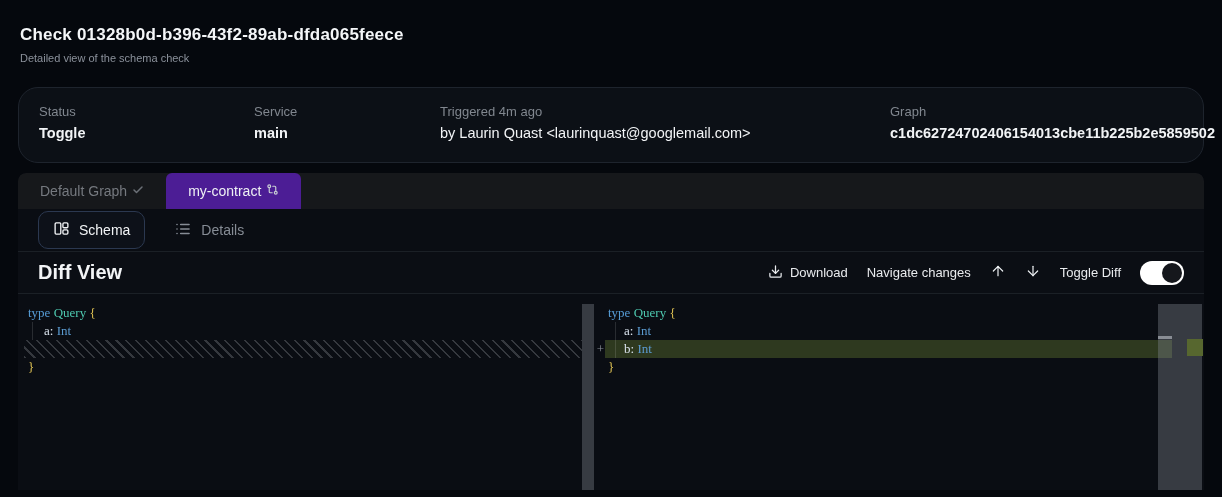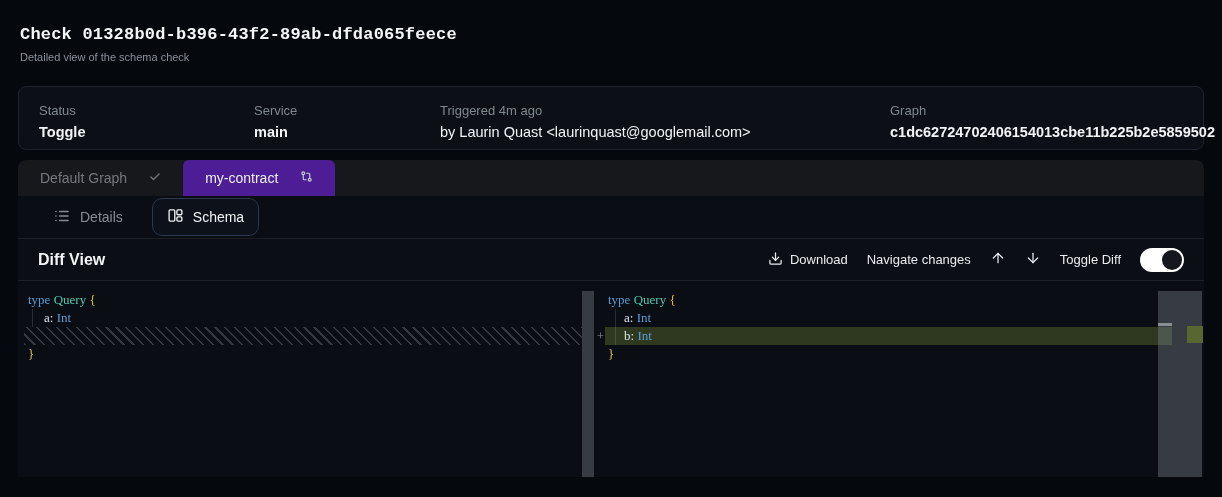--- a/index.html
+++ b/index.html
@@ -5,31 +5,31 @@
   * { margin:0; padding:0; box-sizing:border-box; }
   html,body { width:1222px; height:497px; overflow:hidden; }
   body {
     background:#05080d;
     font-family:"Liberation Sans", sans-serif;
     color:#eef1f4;
     -webkit-font-smoothing:antialiased;
   }
   
   .page-header { padding:25px 20px 0 20px; }
-  .page-title { font-size:17px; font-weight:700; letter-spacing:.2px; color:#f4f6f8;font-family:Liberation Mono, monospace; }
+  .page-title { font-size:17px; font-weight:700; letter-spacing:.2px; color:#f4f6f8; }
   .page-subtitle { margin-top:7px; font-size:11px; color:#8b919b; }
 
   
   .summary-card {
     position:relative;
     margin:23px 18px 0 18px;
-    height:64px;
+    height:76px;
     background:#0c1016;
     border:1px solid #1e242d;
-    border-radius:8px;
+    border-radius:20px;
   }
   .sum-col { position:absolute; top:16px; }
   .sum-col .lbl { font-size:13px; color:#81878f; margin-bottom:6px; }
   .sum-col .val { font-size:14.5px; color:#f2f4f6; font-weight:600; }
   .sum-col .val.normal { font-weight:400; }
   .col-status { left:20px; }
   .col-service { left:235px; }
   .col-triggered { left:421px; }
   .col-commit { left:871px; }
 
@@ -37,37 +37,37 @@
   .main-card {
     position:relative;
     margin:10px 18px 0 18px;
     height:317px;
     background:#0a0d13;
     border-radius:8px 8px 0 0;
     overflow:hidden;
   }
   
   .tabstrip { display:flex; height:36px; background:#16181b; border-radius:8px 8px 0 0; }
-  .tab { display:flex; align-items:center; gap:22px; padding:0 22px; font-size:14px;
+  .tab { display:flex; align-items:center; gap:5px; padding:0 22px; font-size:14px;
          color:#75797f; cursor:pointer;justify-content:space-between; }
   .tab.active { background:#4c1d95; color:#eef1f4; border-radius:6px 6px 0 0; }
   .tab svg { flex:none; }
 
   
   .subtabs { display:flex; align-items:center; height:42px; padding-left:20px; gap:14px; }
   .subtab { display:flex; align-items:center; gap:9px; font-size:14px; color:#868c95;
             padding:8px 14px; border:1px solid transparent; border-radius:10px; }
   .subtab.active { color:#f2f4f6; border-color:#2b3850; background:#0d1119; }
   .subtab svg { flex:none; }
 
   
   .diff-header { display:flex; align-items:center; justify-content:space-between;
                  height:43px; padding:0 20px; border-top:1px solid #1b2026;
                  border-bottom:1px solid #1b2026; background:#0b0e14; }
-  .diff-title { font-size:16px; font-weight:700; color:#f2f4f6; }
+  .diff-title { font-size:20px; font-weight:700; color:#f2f4f6; }
   .diff-tools { display:flex; align-items:center; gap:19px; }
   .tool { display:flex; align-items:center; gap:7px; font-size:13px; color:#e9ebee; cursor:pointer; }
   .tool-label { font-size:13px; color:#e9ebee; }
   .switch { position:relative; width:44px; height:24px; background:#ffffff; border-radius:12px; cursor:pointer; }
   .switch .knob { position:absolute; top:2px; right:2px; width:20px; height:20px;
                   border-radius:50%; background:#15171c; }
 
   
   .diff-body { position:relative; height:197px; background:#0a0d13;
                font-family:Liberation Serif, serif;
@@ -140,42 +140,42 @@
             <circle cx="6" cy="6" r="2.6"></circle>
             <circle cx="18" cy="18" r="2.6"></circle>
             <path d="M12.5 6H16a2 2 0 0 1 2 2v6"></path>
             <path d="M11.5 18H8a2 2 0 0 1-2-2v-6"></path>
           </svg>
       </span>
     </div>
   </div>
 
   <div class="subtabs">
+    <div class="subtab active">
+      <span>
+        <svg width="17" height="17" viewBox="0 0 24 24" fill="none" stroke="currentColor" stroke-width="1.9">
+            <rect x="3" y="4" width="8" height="16" rx="1.5"></rect>
+            <rect x="14" y="4" width="7" height="7" rx="1.5"></rect>
+            <rect x="14" y="14" width="7" height="6" rx="1.5"></rect>
+          </svg>
+      </span>
+      <span>Schema</span>
+    </div>
     <div class="subtab">
       <span>
         <svg width="18" height="18" viewBox="0 0 24 24" fill="none" stroke="currentColor" stroke-width="2.2" stroke-linecap="round">
             <line x1="9" y1="6" x2="20" y2="6"></line>
             <line x1="9" y1="12" x2="20" y2="12"></line>
             <line x1="9" y1="18" x2="20" y2="18"></line>
             <line x1="4" y1="6" x2="4.01" y2="6"></line>
             <line x1="4" y1="12" x2="4.01" y2="12"></line>
             <line x1="4" y1="18" x2="4.01" y2="18"></line>
           </svg>
       </span>
       <span>Details</span>
-    </div>
-    <div class="subtab active">
-      <span>
-        <svg width="17" height="17" viewBox="0 0 24 24" fill="none" stroke="currentColor" stroke-width="1.9">
-            <rect x="3" y="4" width="8" height="16" rx="1.5"></rect>
-            <rect x="14" y="4" width="7" height="7" rx="1.5"></rect>
-            <rect x="14" y="14" width="7" height="6" rx="1.5"></rect>
-          </svg>
-      </span>
-      <span>Schema</span>
     </div>
   </div>
 
   <div class="diff-header">
     <div class="diff-title">Diff View</div>
     <div class="diff-tools">
       <div class="tool">
         <span>
           <svg width="15" height="15" viewBox="0 0 24 24" fill="none" stroke="#e9ebee" stroke-width="2" stroke-linecap="round" stroke-linejoin="round">
               <path d="M21 15v4a2 2 0 0 1-2 2H5a2 2 0 0 1-2-2v-4"></path>

